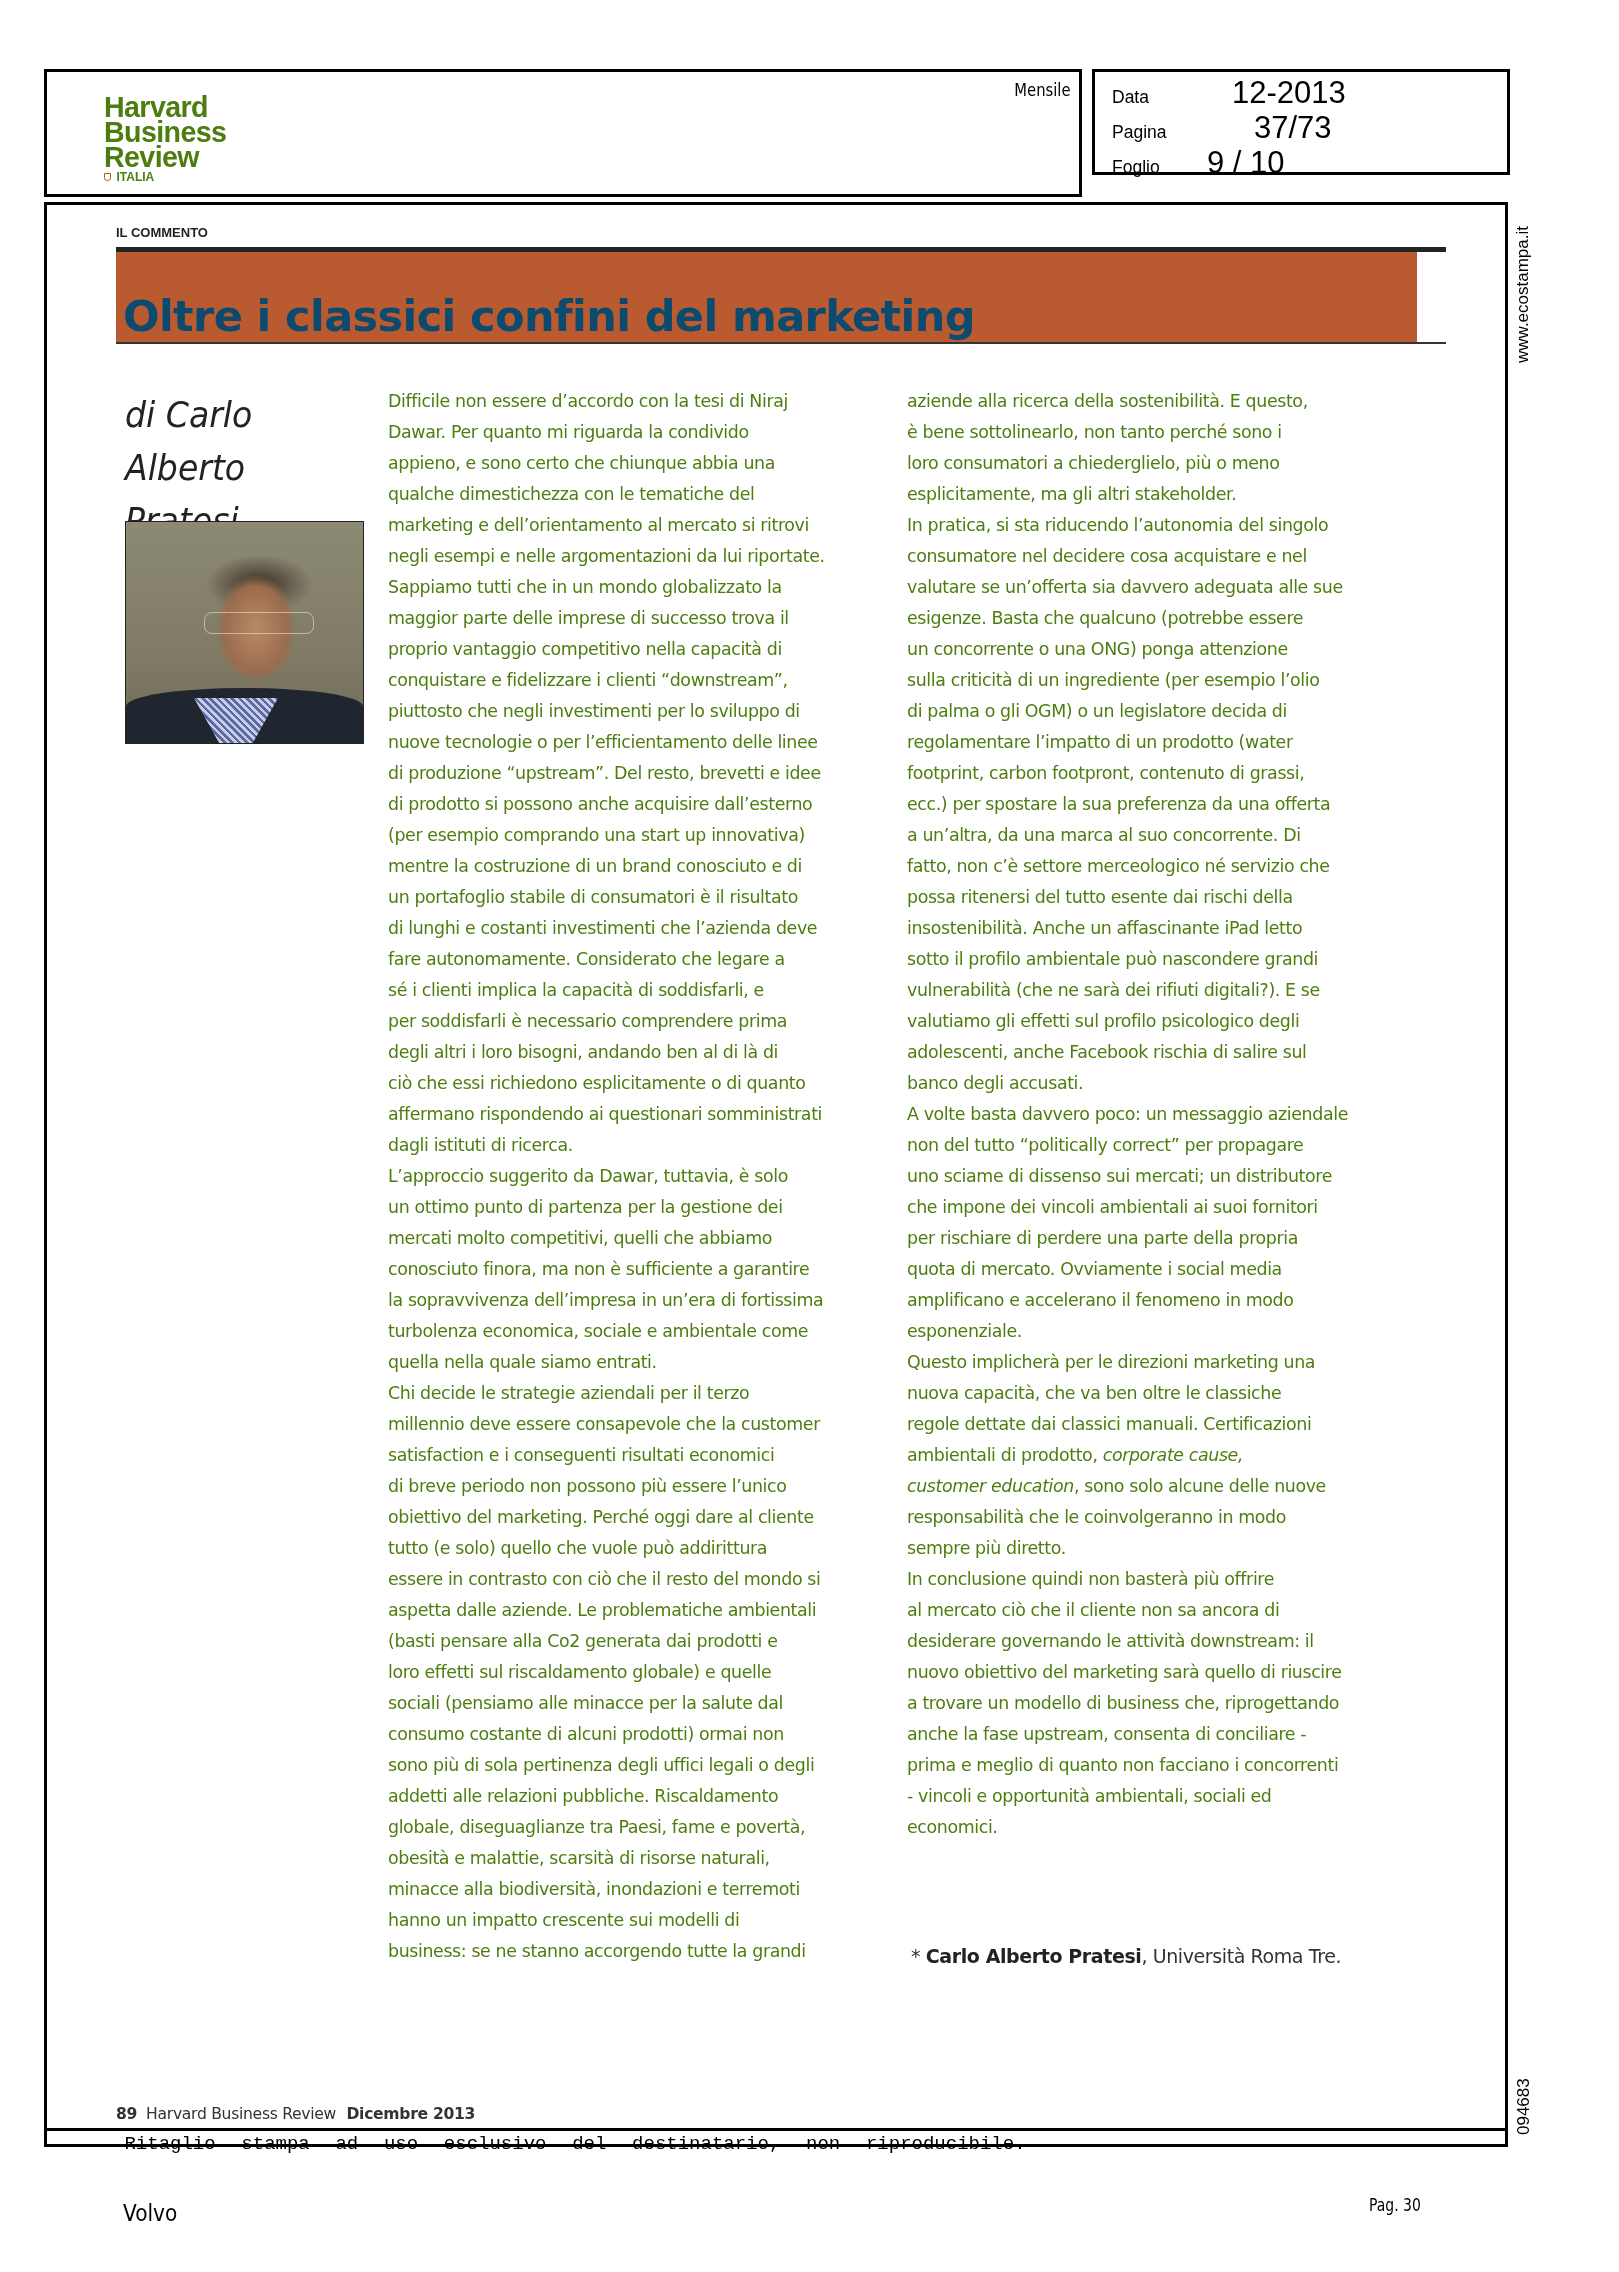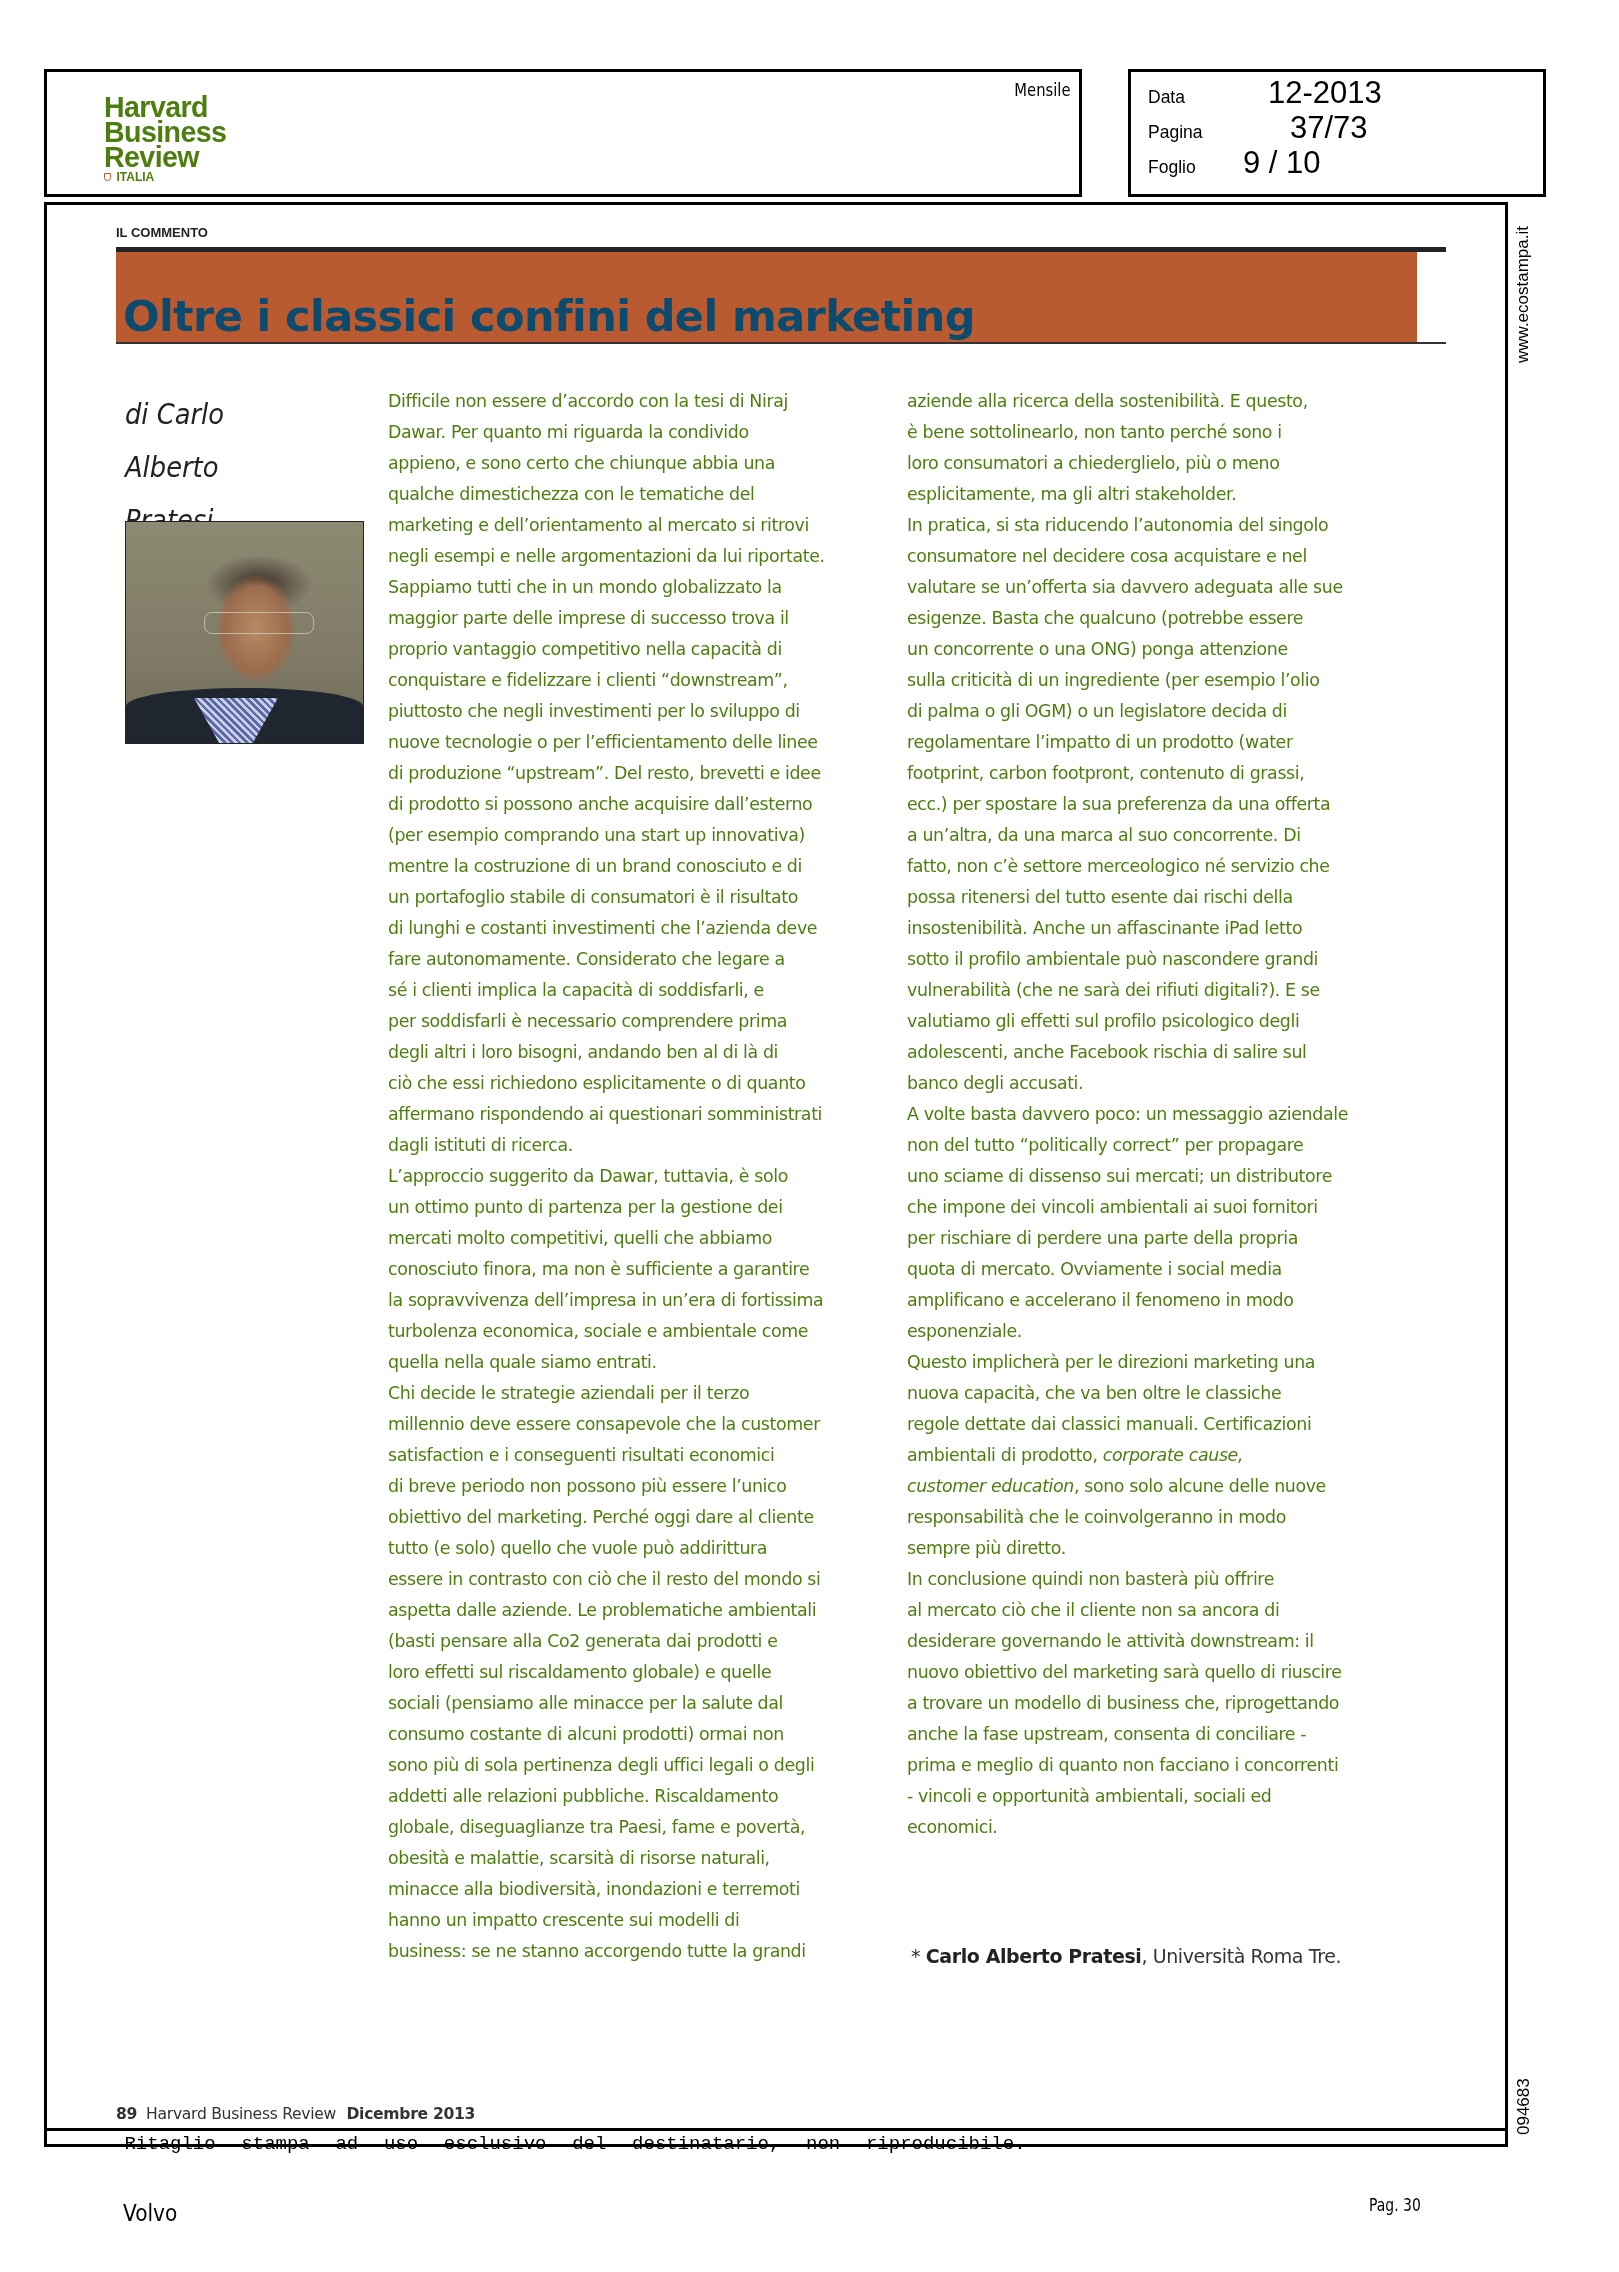--- a/index.html
+++ b/index.html
@@ -2,41 +2,41 @@
 <html style="font-size:10.4px"><head>
 <meta charset="utf-8">
 <style>
   html, body { margin:0; padding:0; background:#ffffff; }
   body { width:1620px; height:2273px; position:relative; overflow:hidden; font-family:"Liberation Sans", sans-serif; color:#000; }
   .abs { position:absolute; }
   .box { position:absolute; border:3.2px solid #000; box-sizing:border-box; }
 
   
   #hdr-left { left:44px; top:69px; width:1038px; height:128px; }
-  #hdr-right { left:1128px; top:69px; width:418px; height:128px; }
+  #hdr-right { left:1092px; top:69px; width:418px; height:106px; }
   .logo { position:absolute; left:57px; top:23.4px; color:#4d7c0f; font-weight:bold; font-family:"Liberation Sans", sans-serif; line-height:25px; font-size:28.6px; letter-spacing:-0.6px; }
   .logo .it { font-size:12px; line-height:10.4px; letter-spacing:0; display:flex; align-items:center; gap:6px; margin-top:1.3px; }
   .logo .shield { width:6.5px; height:7.8px; border:1.3px solid #b85a2a; border-radius:0 0 3.2px 3.2px; box-sizing:border-box; display:inline-block; }
   .mensile { position:absolute; right:9px; top:6.5px; font-size:18px; font-family:"DejaVu Sans", sans-serif; transform:scaleX(0.82); transform-origin:right top; }
   .meta-row { position:absolute; left:17px; display:flex; align-items:baseline; }
   .meta-label { font-size:17.5px; width:95px; display:inline-block; }
   .meta-val { font-size:31px; }
 
   
   #main { left:44px; top:202px; width:1464px; height:1945px; }
   .side-url { position:absolute; left:1513px; top:363px; transform:rotate(-90deg); transform-origin:left top; font-size:17px; }
   .side-code { position:absolute; left:1514px; top:2135px; transform:rotate(-90deg); transform-origin:left top; font-size:17px; }
 
   .kicker { left:116px; top:225px; font-size:13px; font-weight:bold; color:#222; }
   .rule-top { left:116px; top:247px; width:1330px; height:5.2px; background:#232323; }
   .band { left:116px; top:252px; width:1301px; height:90px; background:#ba5a31; }
   .rule-bot { left:116px; top:342px; width:1330px; height:1.9px; background:#333; }
   .title { left:123px; top:291px; font-size:43px; font-weight:bold; color:#0c4a6e; letter-spacing:-0.6px; font-family:"DejaVu Sans", sans-serif; }
 
-  .byline { left:125px; top:388px; font-size:28px; font-style:italic; color:#222; line-height:53px; font-family:"DejaVu Sans", sans-serif; }
+  .byline { left:125px; top:388px; font-size:36px; font-style:italic; color:#222; line-height:53px; font-family:"DejaVu Sans", sans-serif; }
   .byline div { transform:scaleX(0.92); transform-origin:left; }
   .photo { left:125px; top:521px; width:239px; height:223px; background:
       radial-gradient(ellipse 58px 78px at 130px 107px, #b98a66 0%, #9a6c4d 55%, rgba(0,0,0,0) 70%),
       radial-gradient(ellipse 71px 39px at 133px 62px, #3a2c25 0%, rgba(0,0,0,0) 75%),
       linear-gradient(180deg, #8d8a74 0%, #7f7b66 60%, #6f6b58 100%);
       border:1.3px solid #222; box-sizing:border-box; overflow:hidden; }
   .photo .suit { position:absolute; left:0; bottom:0; width:100%; height:55px; background:#1f2630; border-radius:60% 60% 0 0 / 40% 40% 0 0; }
   .photo .shirt { position:absolute; left:68px; bottom:0; width:84px; height:45px; background:repeating-linear-gradient(45deg,#5b6aa6 0 2.6px,#c9cde4 2.6px 5.2px); clip-path:polygon(0 0,100% 0,70% 100%,30% 100%); }
   .photo .glasses { position:absolute; left:78px; top:90px; width:110px; height:22px; border:1.9px solid rgba(220,210,200,0.7); border-radius:7.8px; box-sizing:border-box; }
 

